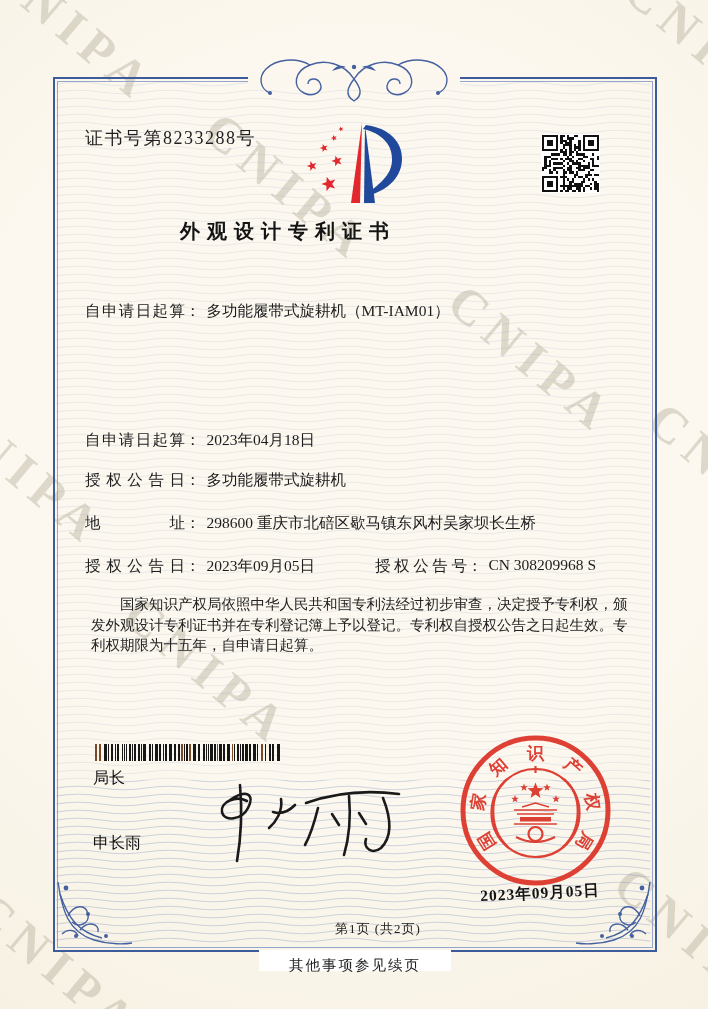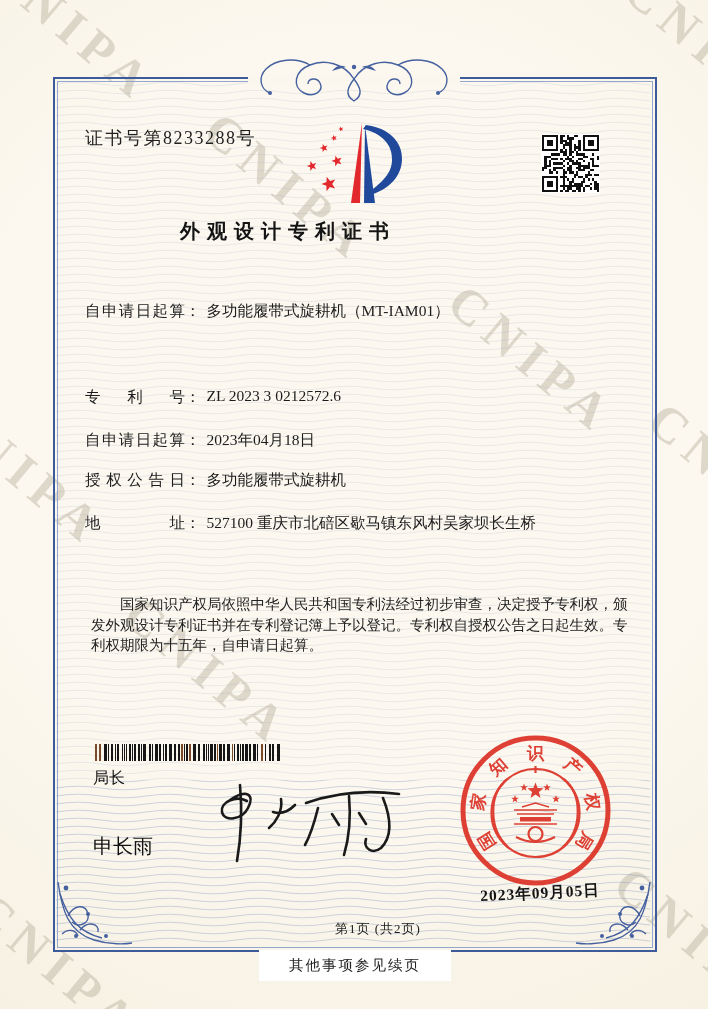--- a/index.html
+++ b/index.html
@@ -31,29 +31,29 @@
   .fcolon{display:inline-block;vertical-align:top;}
   .fvalue{display:inline-block;margin-left:6px;vertical-align:top;}
   .grp2{margin-left:56px;}
   .paras{position:absolute;left:91px;top:594px;width:544px;font-size:14.5px;
          line-height:20.5px;color:#222;}
   .paras p{margin:0;text-indent:2em;}
   .barcode{position:absolute;left:95px;top:744px;width:185px;height:17px;}
   .officer-title{position:absolute;left:93px;top:768px;font-family:"Liberation Sans",sans-serif;
                  font-size:16px;color:#111;}
   .officer-name{position:absolute;left:93px;top:833px;font-family:"Liberation Sans",sans-serif;
-                font-size:20px;color:#111;}
+                font-size:16px;color:#111;}
   .signature{position:absolute;left:202px;top:778px;width:215px;height:90px;}
   .seal{position:absolute;left:458px;top:733px;width:155px;height:155px;}
   .seal-date{position:absolute;left:465px;top:883px;width:150px;text-align:center;
              font-size:15.5px;font-weight:bold;color:#141414;letter-spacing:1px;
              transform:rotate(-3deg);}
   .pagenum{position:absolute;left:0;top:920px;width:708px;text-align:center;
            font-size:13px;color:#222;letter-spacing:1px;padding-left:24px;}
-  .contbox{position:absolute;left:259px;top:950px;width:192px;height:31px;background:#ffffff;
+  .contbox{position:absolute;left:259px;top:950px;width:192px;height:21px;background:#ffffff;
            text-align:center;line-height:31px;font-size:14.5px;letter-spacing:2px;color:#222;}
 </style>
 </head>
 <body>
 
 <div id="page">
 
   <span class="wm" style="left:-28px;top:-2px;">CNIPA</span>
   <span class="wm" style="left:608px;top:18px;">CNIPA</span>
   <span class="wm" style="left:188px;top:158px;">CNIPA</span>
@@ -451,31 +451,34 @@
       <rect x="16" y="24" width="1" height="1" fill="#111"></rect>
       <rect x="18" y="24" width="1" height="1" fill="#111"></rect>
       <rect x="24" y="24" width="1" height="1" fill="#111"></rect>
     </svg>
 
   <div class="title">外观设计专利证书</div>
 
   <div class="field-row" style="top:301px">
     <span class="flabel">自申请日起算</span><span class="fcolon">：</span><span class="fvalue">多功能履带式旋耕机（MT-IAM01）</span>
   </div>
-  <div class="field-row" style="top:387px">
-    <span class="flabel">专利号</span><span class="fcolon">：</span><span class="fvalue">ZL 2023 3 0212572.6</span>
-  </div>
   <div class="field-row" style="top:430px">
     <span class="flabel">自申请日起算</span><span class="fcolon">：</span><span class="fvalue">2023年04月18日</span>
   </div>
   <div class="field-row" style="top:470px">
     <span class="flabel">授权公告日</span><span class="fcolon">：</span><span class="fvalue">多功能履带式旋耕机</span>
   </div>
   <div class="field-row" style="top:513px">
-    <span class="flabel">地址</span><span class="fcolon">：</span><span class="fvalue">527100 重庆市北碚区歇马镇东风村吴家坝长生桥</span>
+    <span class="flabel">地址</span><span class="fcolon">：</span><span class="fvalue">298600 重庆市北碚区歇马镇东风村吴家坝长生桥</span>
+  </div>
+  <div class="field-row" style="top:556px">
+    <span class="flabel">授权公告日</span><span class="fcolon">：</span><span class="fvalue">2023年09月05日</span>
+    <span class="grp2">
+      <span class="flabel2">授权公告号</span><span class="fcolon">：</span><span class="fvalue">CN 308209968 S</span>
+    </span>
   </div>
 
   <div class="paras">
     <p>国家知识产权局依照中华人民共和国专利法经过初步审查，决定授予专利权，颁发外观设计专利证书并在专利登记簿上予以登记。专利权自授权公告之日起生效。专利权期限为十五年，自申请日起算。</p>
   </div>
 
   <svg class="barcode" viewBox="0 0 185 17" preserveAspectRatio="none">
       <rect x="0" y="0" width="2" height="17" fill="#7a4a28"></rect>
       <rect x="4" y="0" width="2" height="17" fill="#7a4a28"></rect>
       <rect x="9" y="0" width="3" height="17" fill="#161616"></rect>

